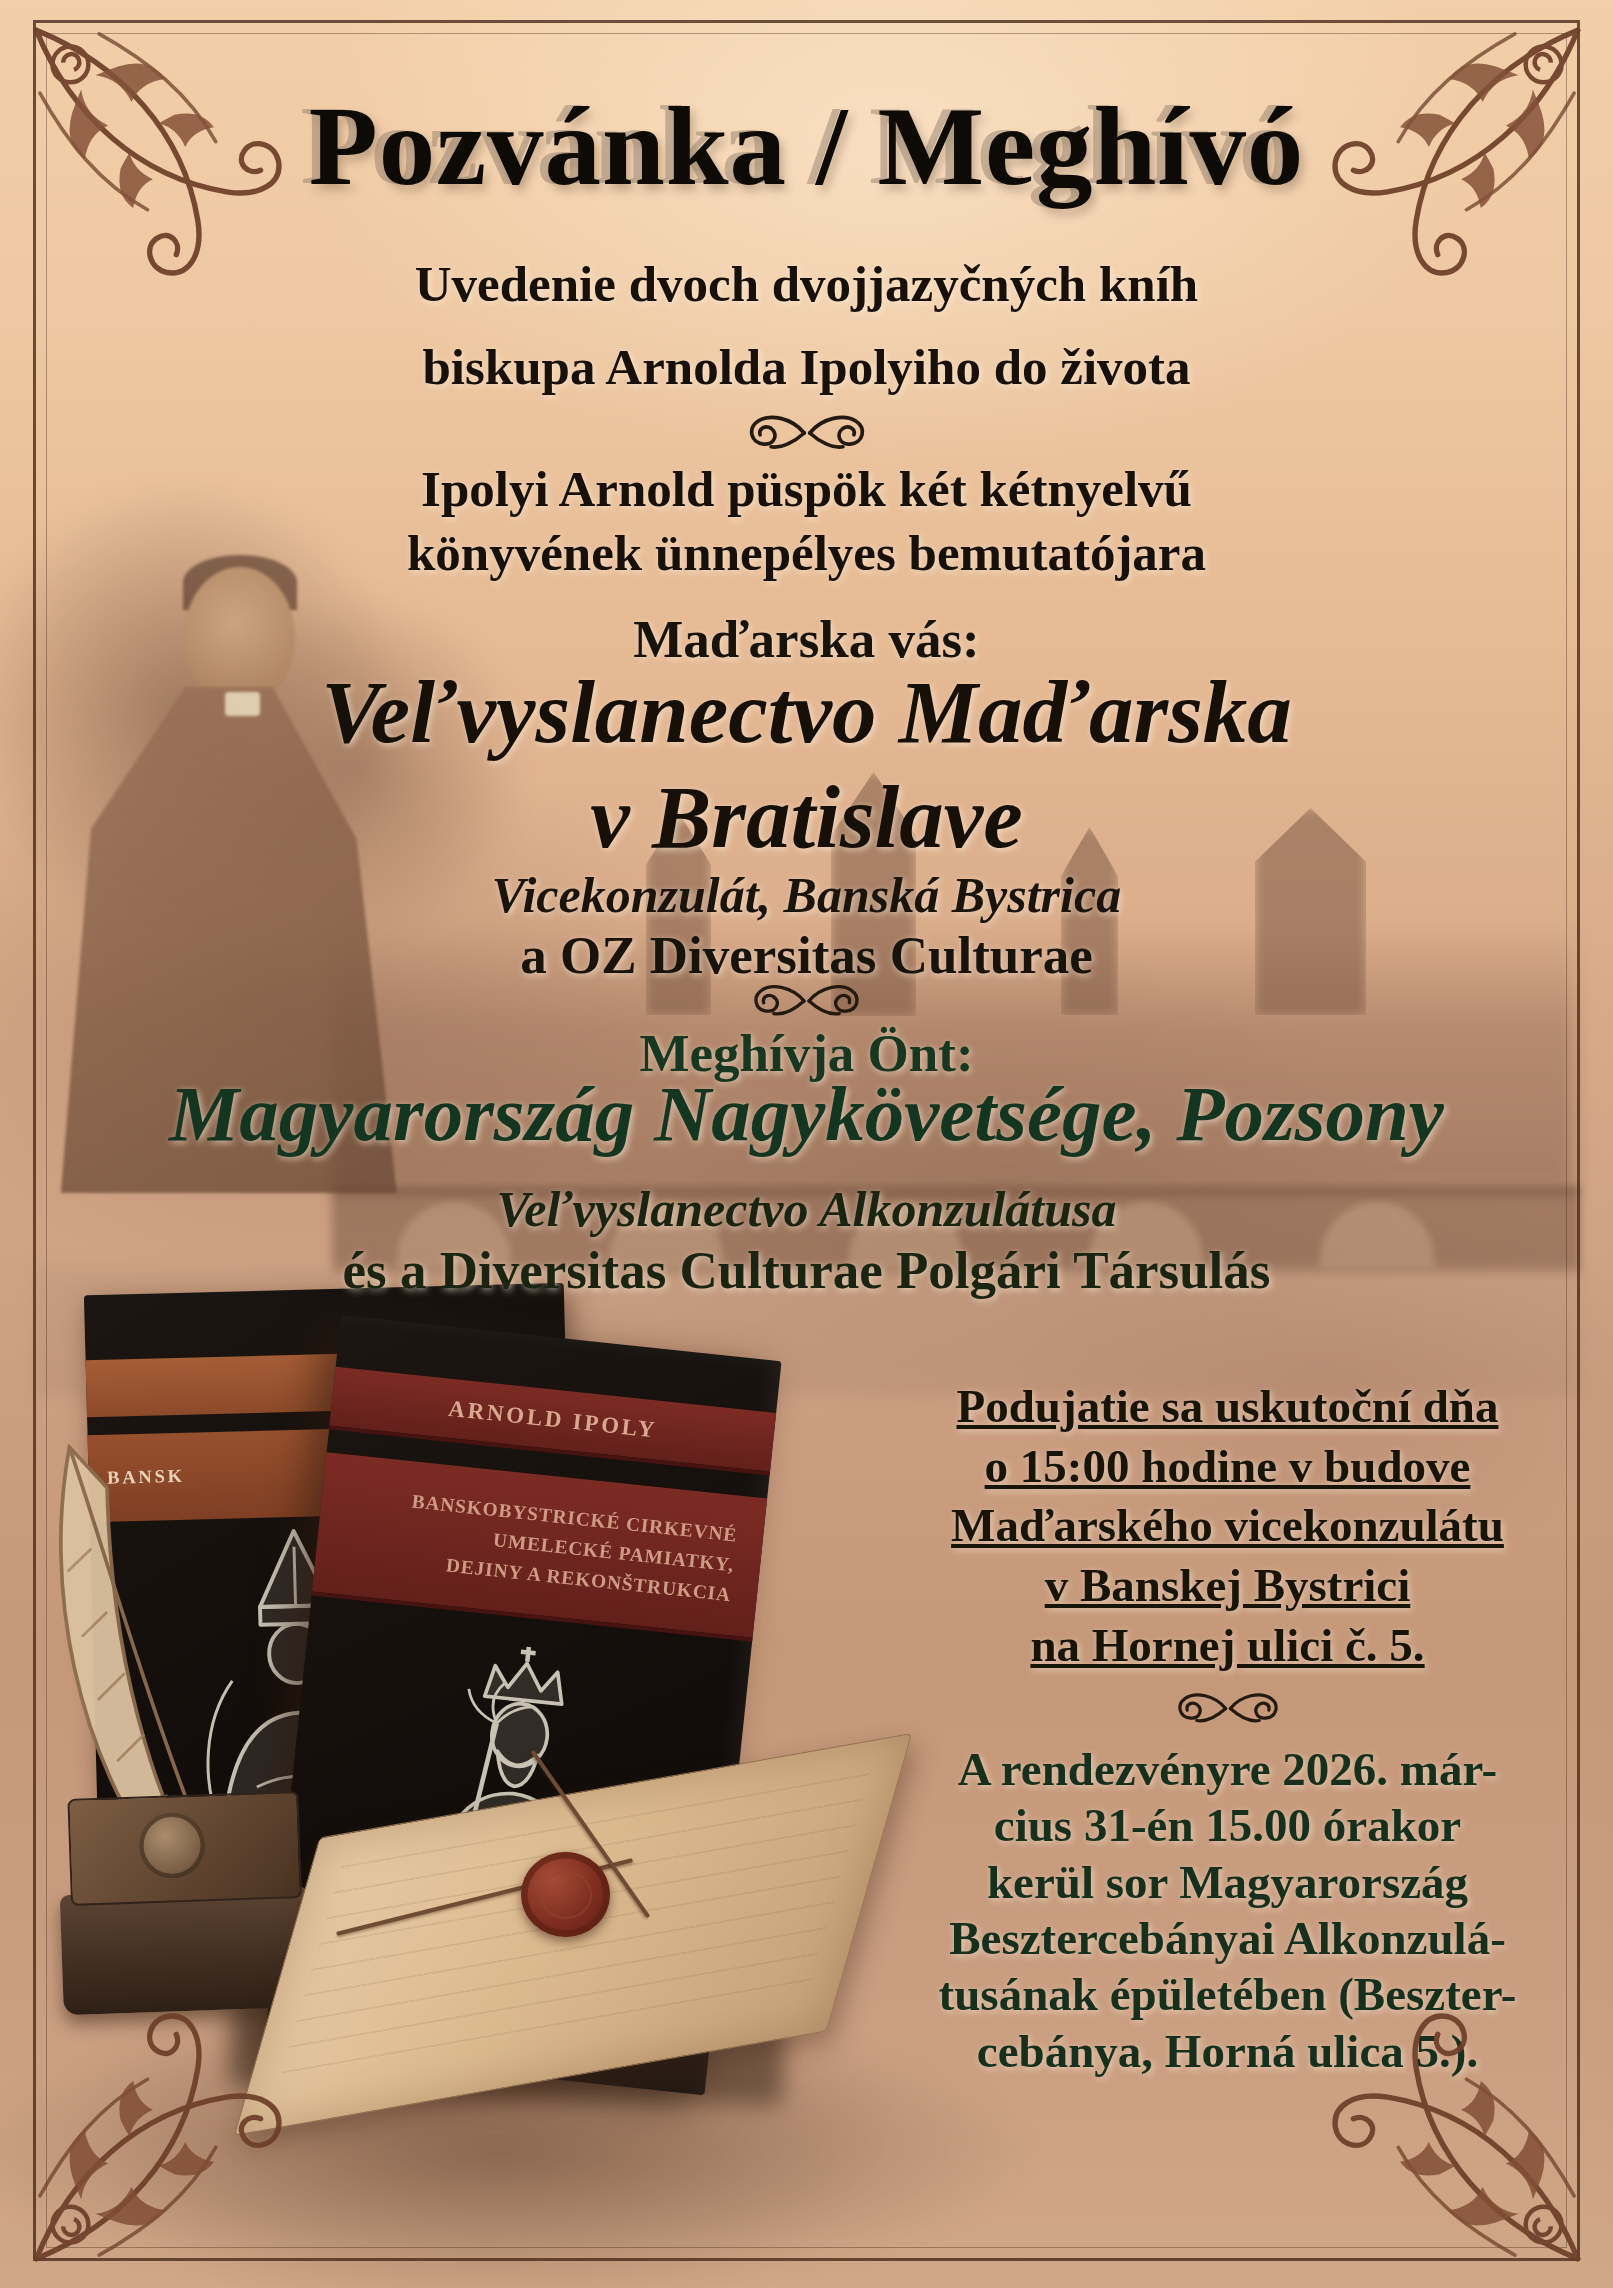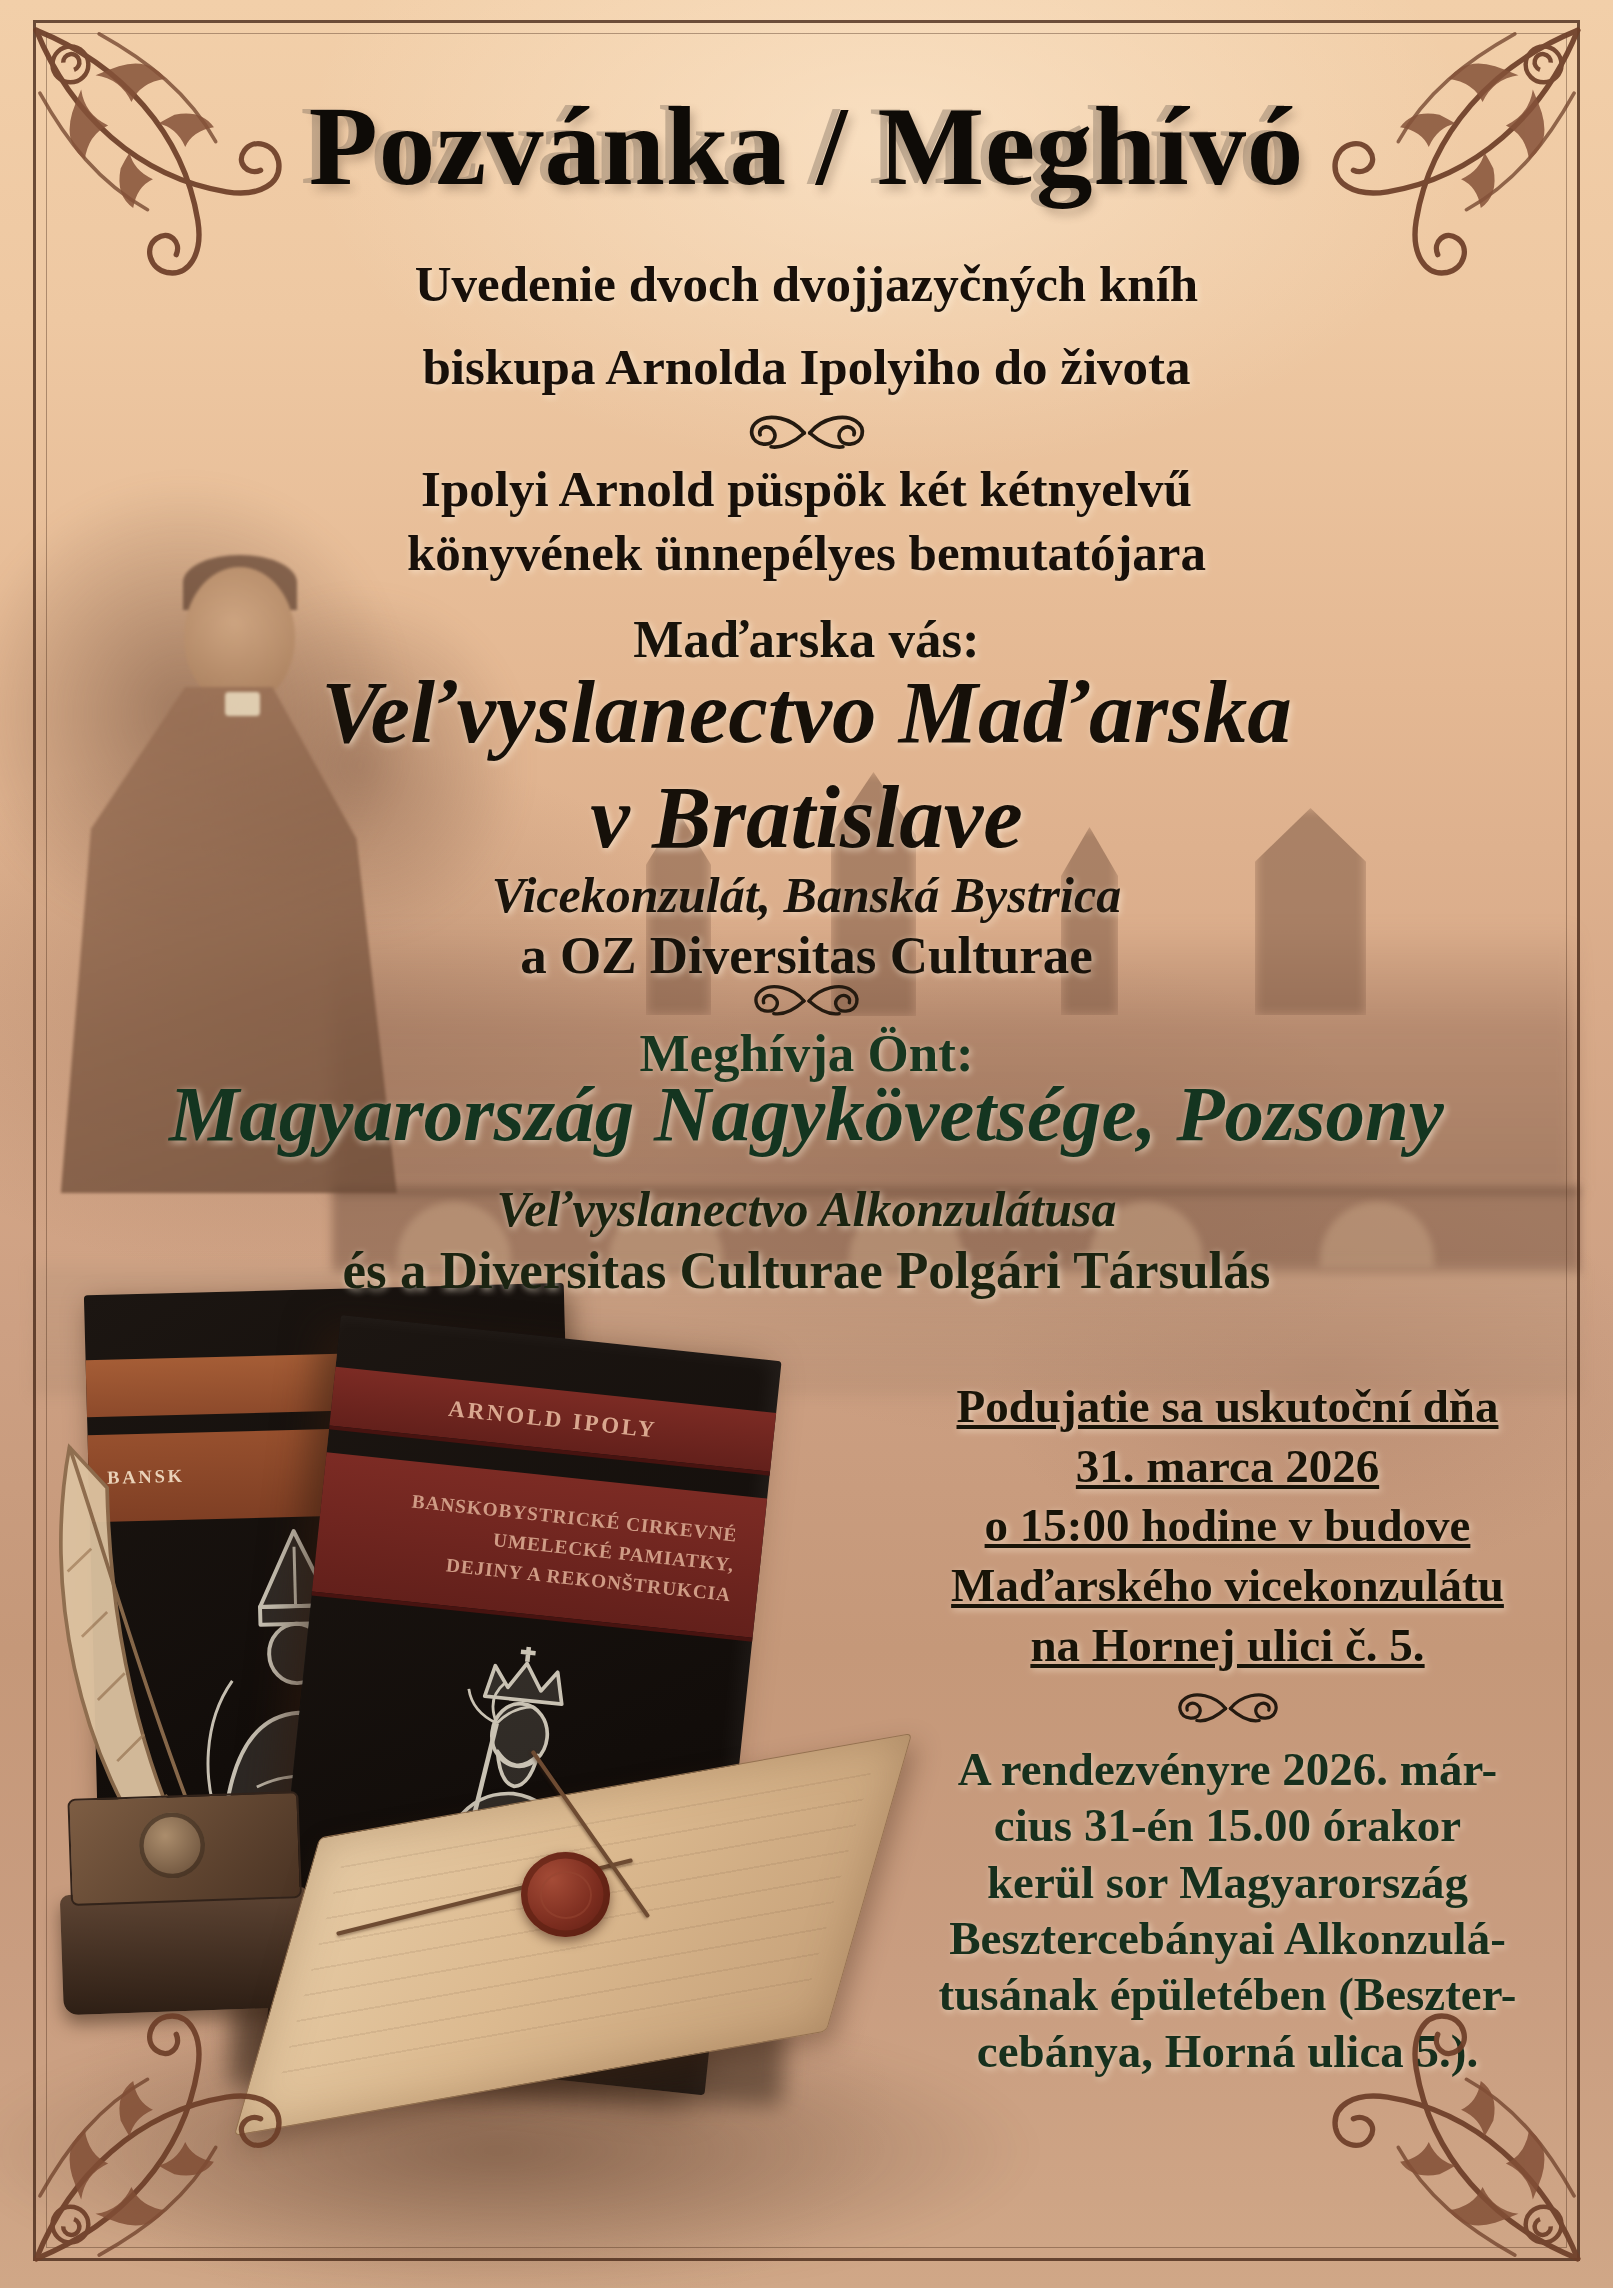--- a/index.html
+++ b/index.html
@@ -269,23 +269,23 @@
     </div>
 
     <div class="line sz57 green" style="top:1023px">Meghívja Önt:</div>
     <div class="line sz86i" style="top:1069px">Magyarország Nagykövetsége, Pozsony</div>
     <div class="line sz62i greenish" style="top:1180px">Veľvyslanectvo Alkonzulátusa</div>
     <div class="line sz57 greenish" style="top:1240px">és a Diversitas Culturae Polgári Társulás</div>
   </div>
 
   <div class="event-col">
     <div class="ev ev-sk">Podujatie sa uskutoční dňa</div>
-    <div class="ev ev-sk">31. marca 2026</div>
     <div class="ev ev-sk">o 15:00 hodine v budove</div>
     <div class="ev ev-sk">Maďarského vicekonzulátu</div>
+    <div class="ev ev-sk">v Banskej Bystrici</div>
     <div class="ev ev-sk">na Hornej ulici č. 5.</div>
     <div class="ev-fleuron">
       <svg width="120" height="41" viewBox="0 0 150 50">
           <use href="#sym-fleuron"></use>
         </svg>
     </div>
     <div class="ev ev-hu">A rendezvényre 2026. már-</div>
     <div class="ev ev-hu">cius 31-én 15.00 órakor</div>
     <div class="ev ev-hu">kerül sor Magyarország</div>
     <div class="ev ev-hu">Besztercebányai Alkonzulá-</div>

